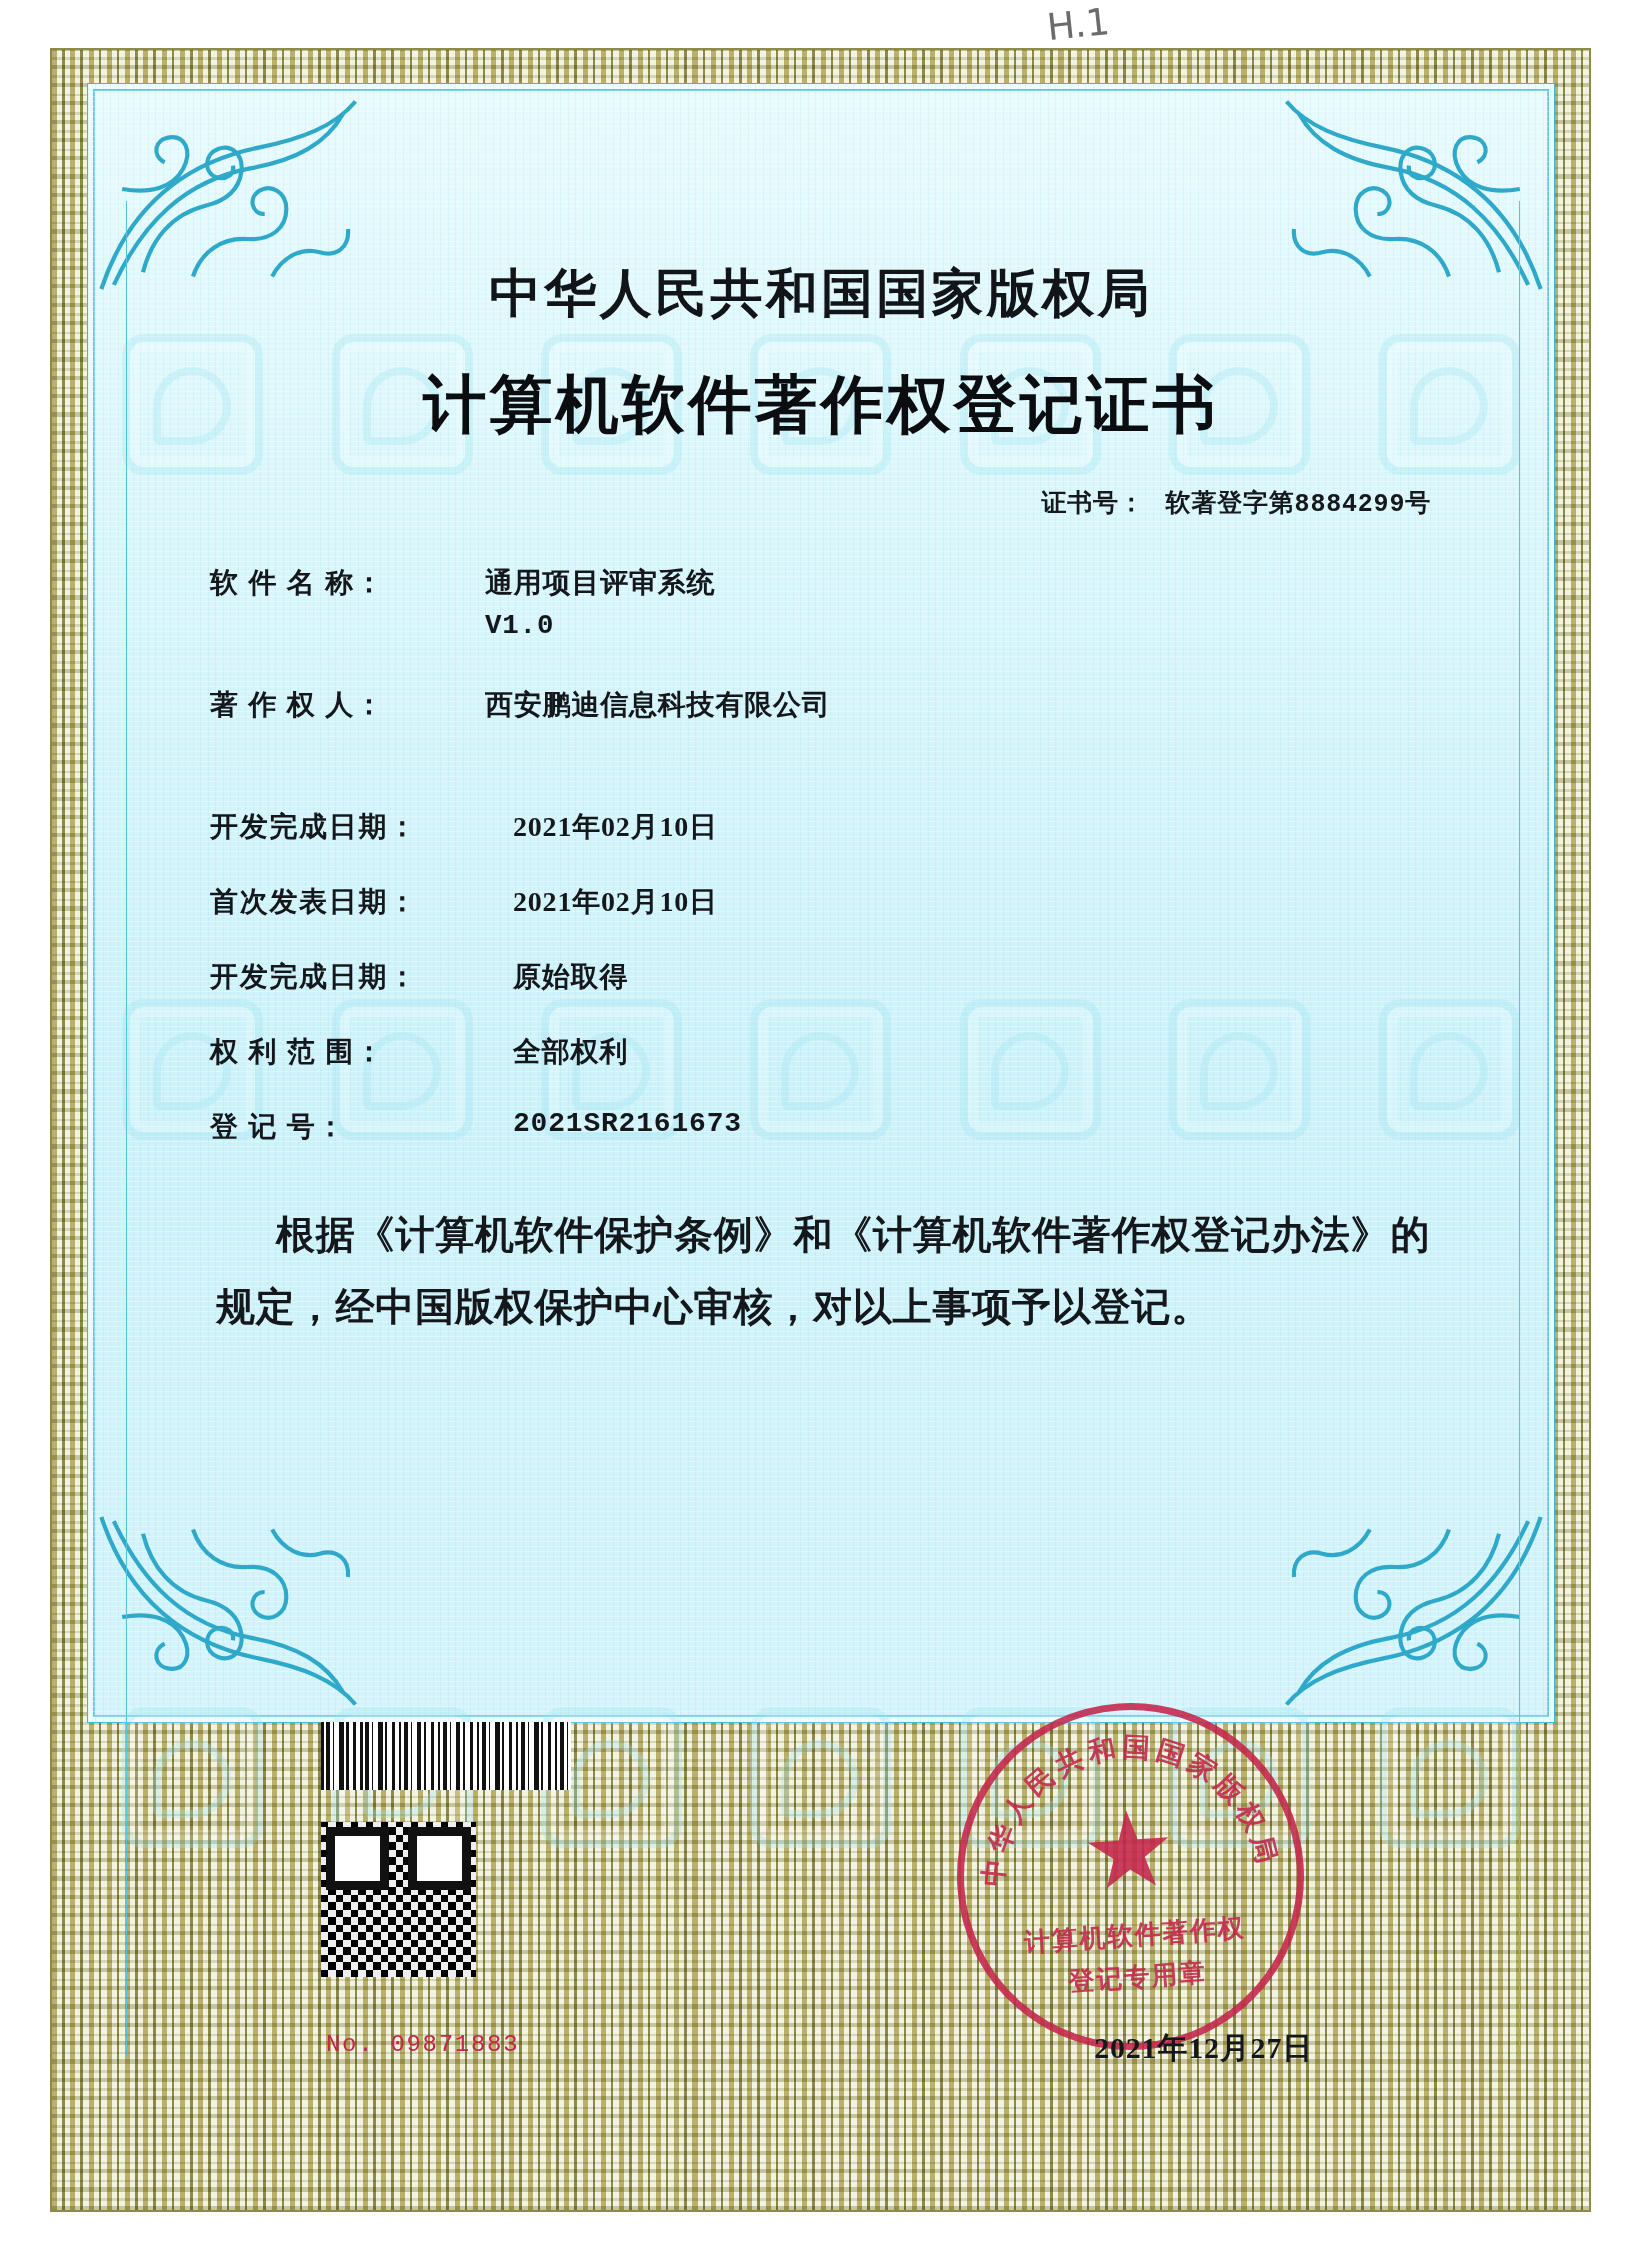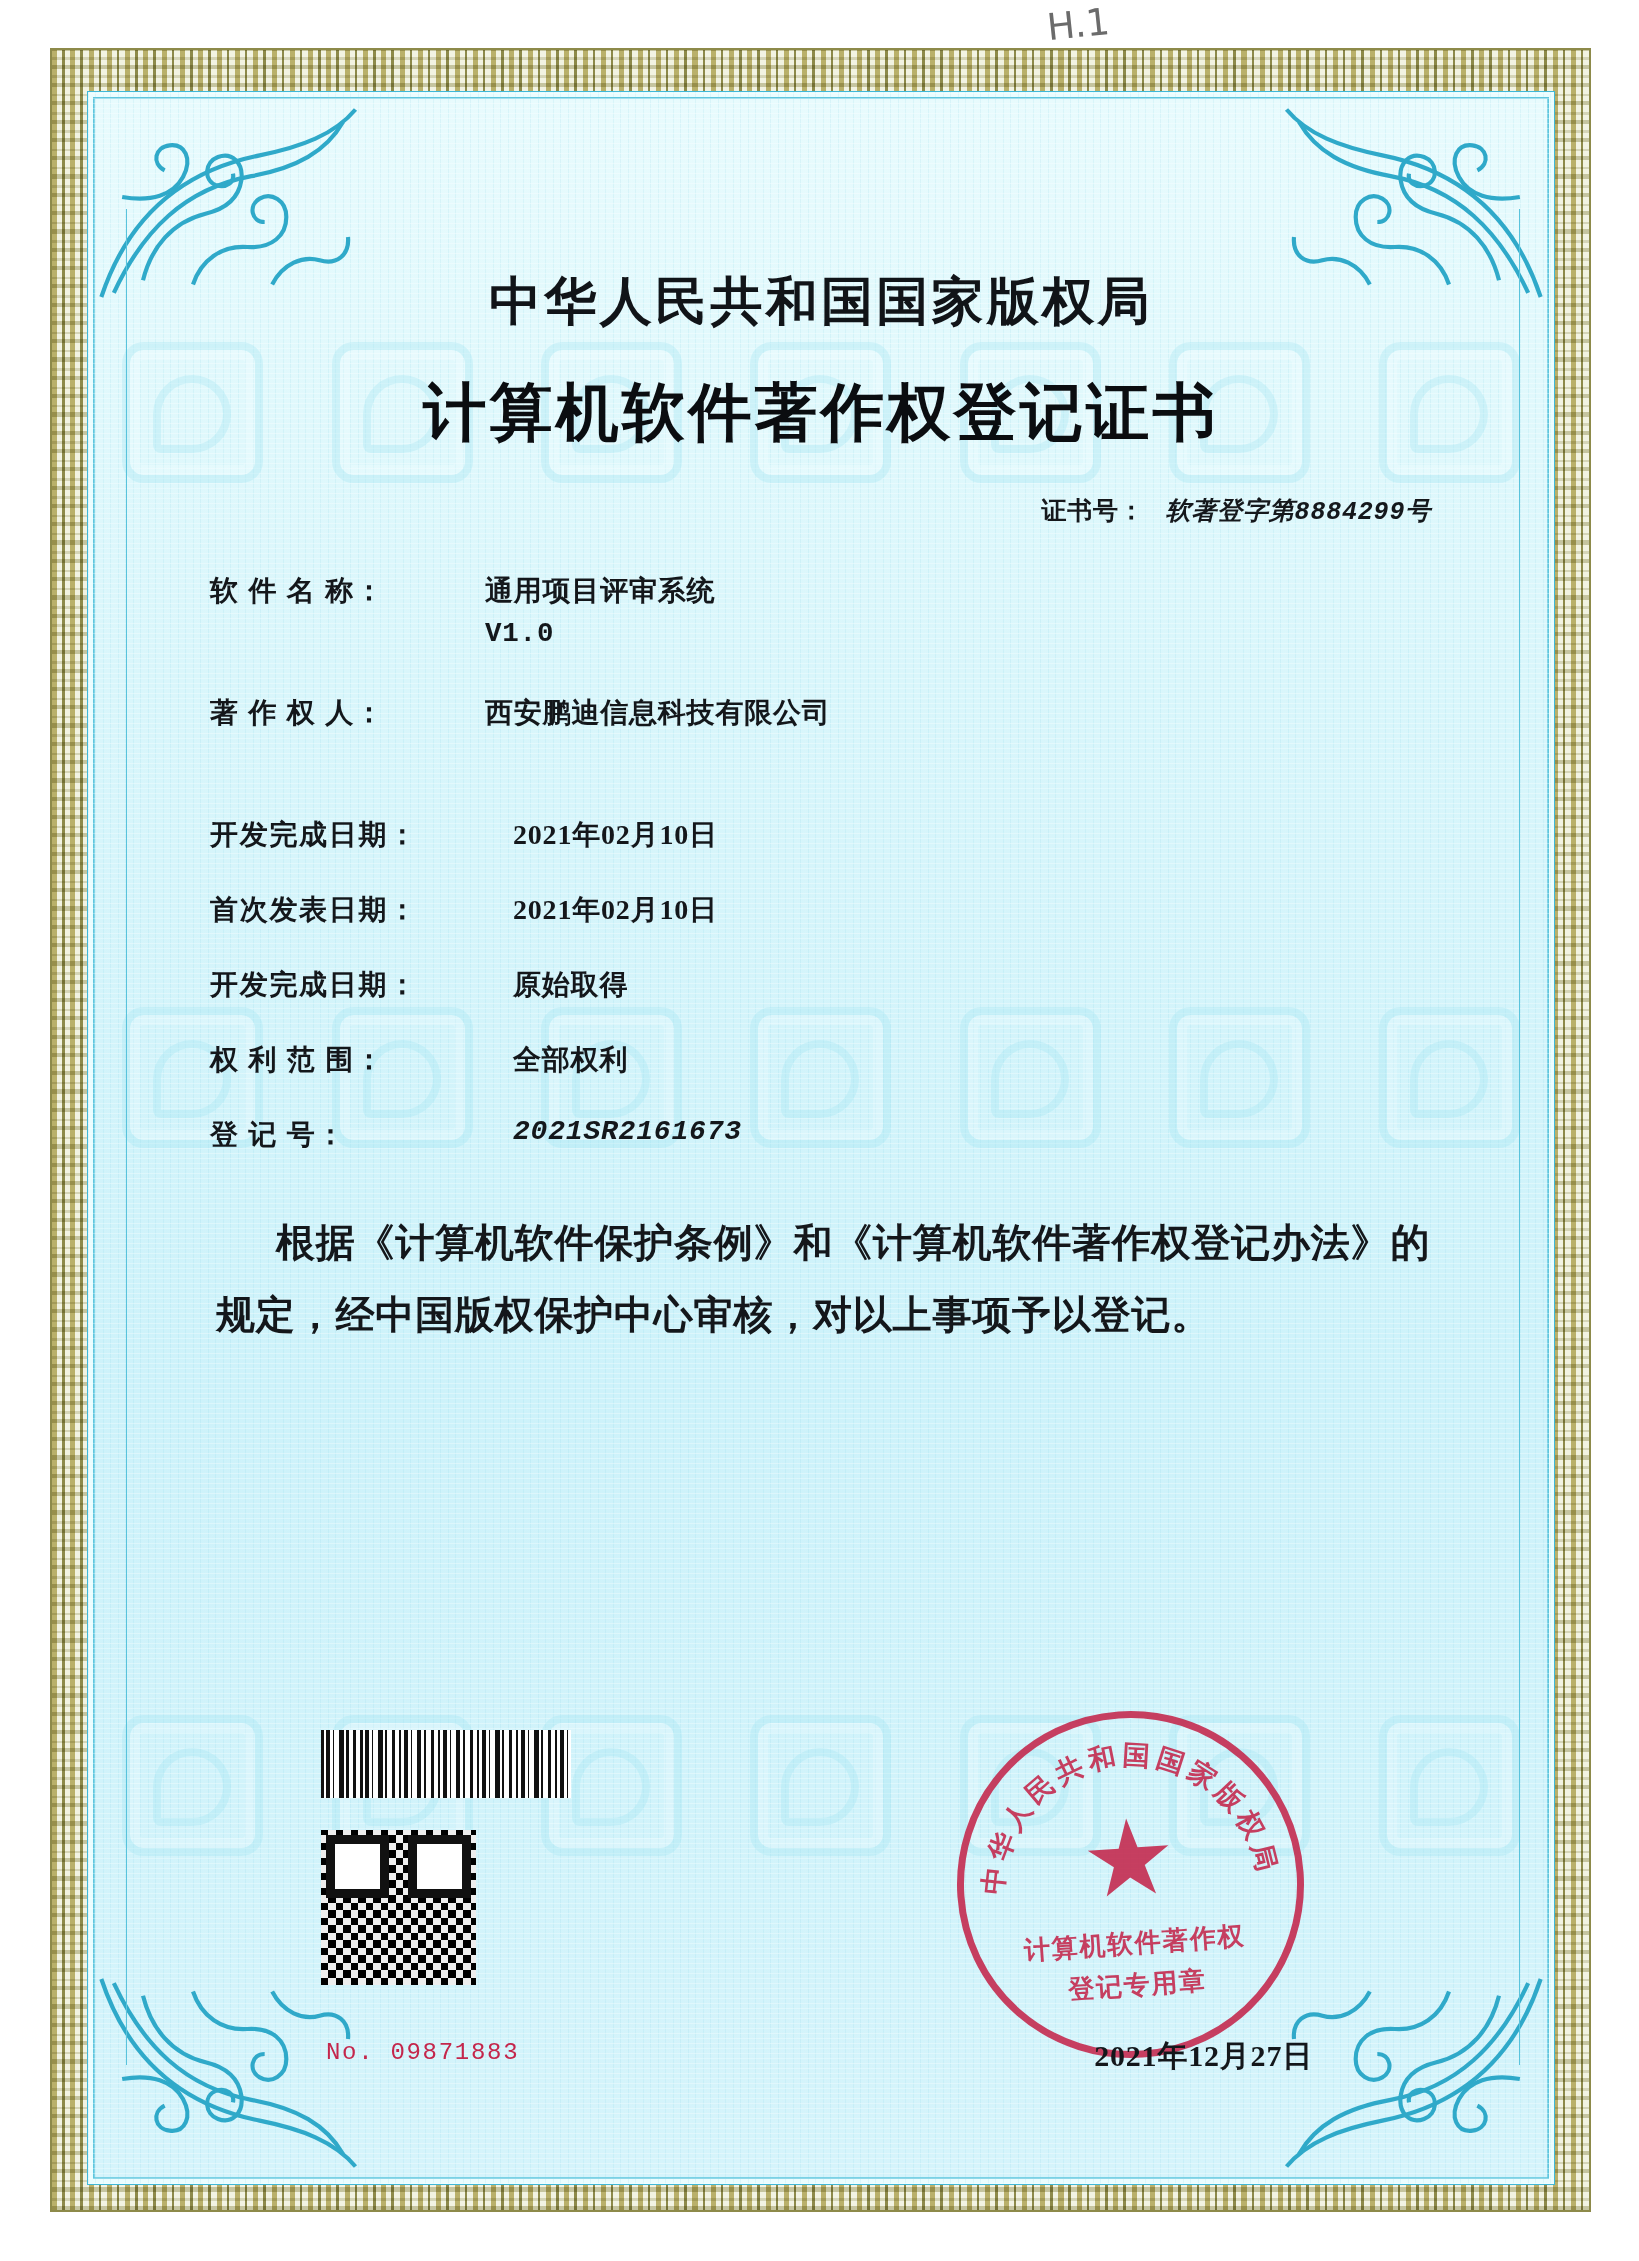--- a/index.html
+++ b/index.html
@@ -44,23 +44,23 @@
         rgba(255,255,255,0.0) 4.2px, rgba(255,255,255,0.0) 9.2px,
         rgba(141,138,74,0.35) 9.2px, rgba(141,138,74,0.35) 11.7px,
         rgba(255,255,255,0.0) 11.7px, rgba(255,255,255,0.0) 18.3px);
     mix-blend-mode: multiply;
     opacity: .75;
   }
 
   .frame-inner-gap {
     position: absolute;
     left: 87px;
-    top: 91px;
+    top: 83px;
     width: 1468px;
-    height: 2094px;
+    height: 1640px;
     box-sizing: border-box;
     background:
       linear-gradient(180deg, #e8fbfd 0%, #d9f6fb 28%, #cdf2fa 62%, #d5f4fb 100%);
     border: 1.7px solid #3fb8d8;
     box-shadow: inset 0 0 0 5px #eafdff, inset 0 0 0 6.7px #5ec6de;
   }
 
   
   .guilloche {
     position: absolute;
@@ -176,21 +176,21 @@
   .field .val .sub {
     display: block;
     margin-top: 8.3px;
     font-family: "Liberation Mono", "DejaVu Sans Mono", monospace;
     font-size: 27.5px;
     letter-spacing: 0.8px;
   }
   .spacer-lg { height: 47px; }
 
   .field.tight { margin-top: 37px; gap: 28px; }
-  .mono { font-family: "Liberation Mono","DejaVu Sans Mono",monospace; font-style: italic; }
+  .mono { font-family: "Liberation Mono","DejaVu Sans Mono",monospace; }
 
   .statement {
     margin-top: 53px;
     font-size: 39px;
     font-weight: 700;
     line-height: 1.85;
     color: #14171b;
     letter-spacing: 0.8px;
     margin-left: 28px;
   }

